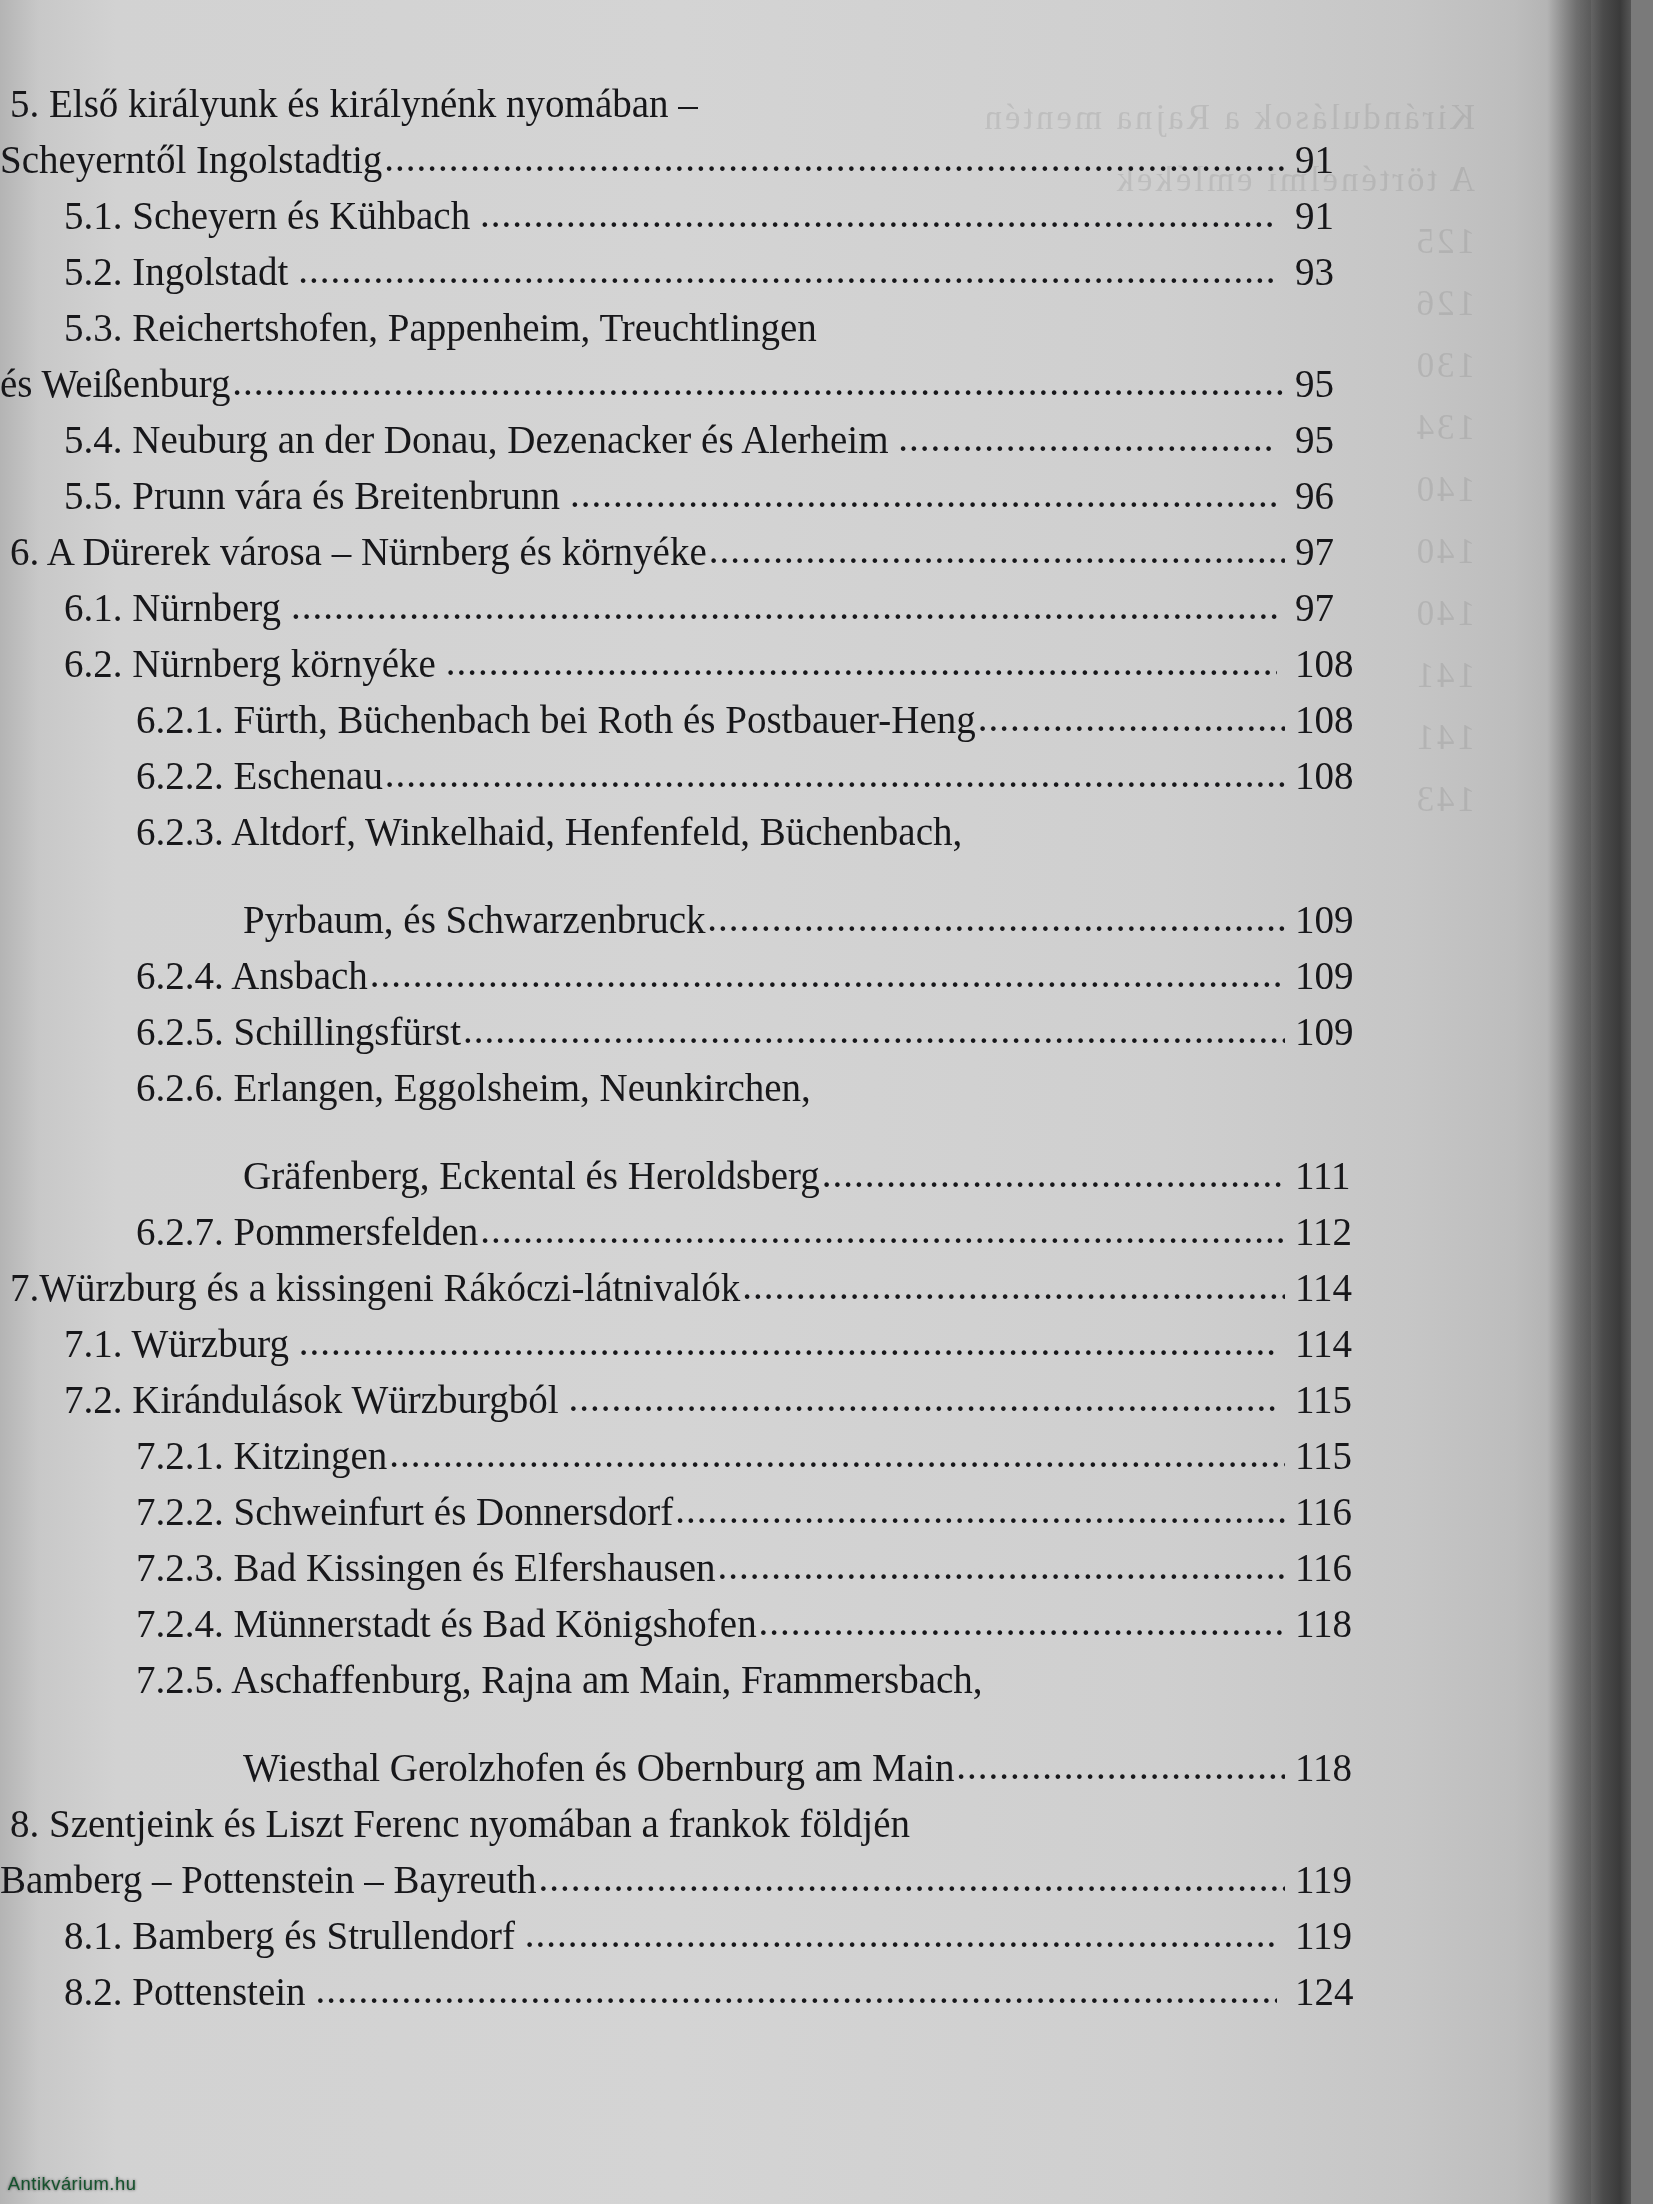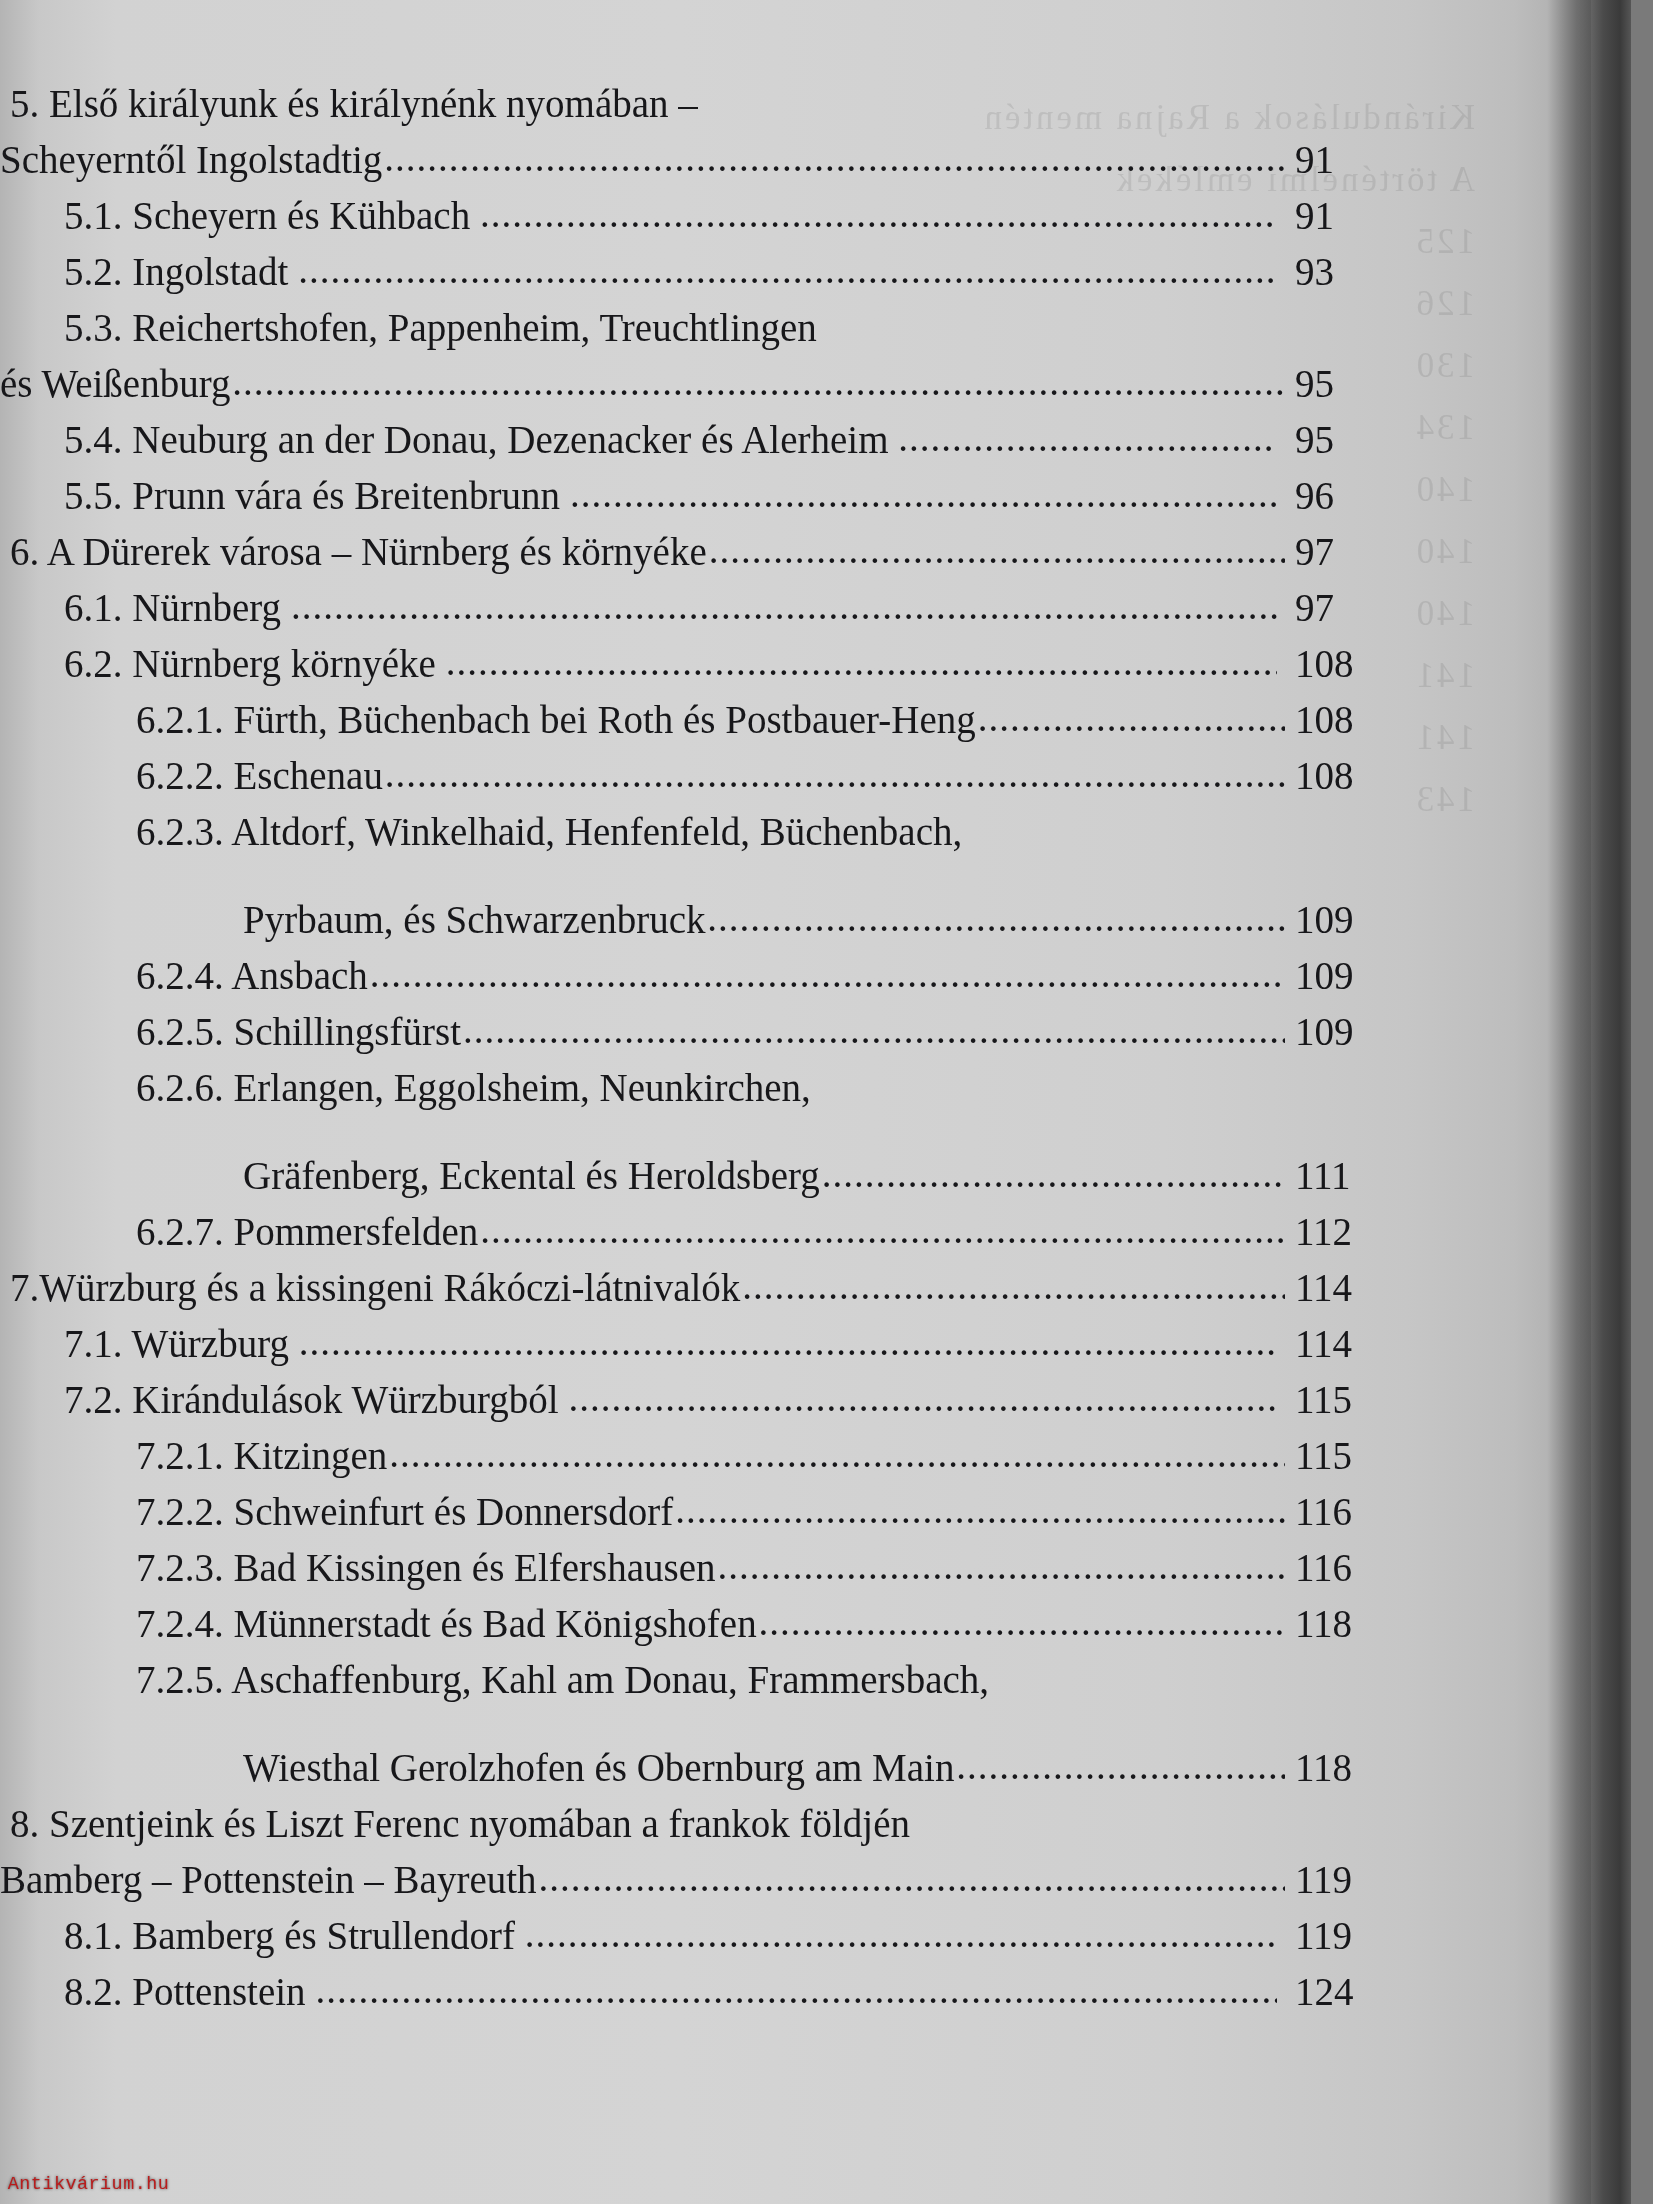--- a/index.html
+++ b/index.html
@@ -120,23 +120,23 @@
   .lv1 { padding-left: 64px; gap: 8px; }
   .lv1b { }
   .lv2 { padding-left: 136px; }
   .lv2b { padding-left: 243px; margin-top: 32px; }
 
   
   #watermark {
     position: absolute;
     left: 7.8px;
     bottom: 9.7px;
-    font-family: Liberation Mono, monospace;
+    font-family: Liberation Sans, sans-serif;
     font-size: 18.4px;
-    color: #b91c1c;
+    color: #14532d;
     text-shadow: 0 0 2.9px rgba(0,0,0,0.65);
     letter-spacing: 0.5px;
   }
 </style>
 </head>
 <body>
 
 <div id="page">
   <div id="paper"></div>
 
@@ -277,21 +277,21 @@
         <span class="label">7.2.3. Bad Kissingen és Elfershausen</span>
         <span class="leader">........................................................................................................................................................................................................</span>
         <span class="page">116</span>
       </div>
       <div class="row lv2">
         <span class="label">7.2.4. Münnerstadt és Bad Königshofen</span>
         <span class="leader">........................................................................................................................................................................................................</span>
         <span class="page">118</span>
       </div>
       <div class="row lv2 nopage">
-        <span class="label">7.2.5. Aschaffenburg, Kahl am Donau, Frammersbach,</span>
+        <span class="label">7.2.5. Aschaffenburg, Rajna am Main, Frammersbach,</span>
       </div>
       <div class="row lv2b">
         <span class="label">Wiesthal Gerolzhofen és Obernburg am Main</span>
         <span class="leader">........................................................................................................................................................................................................</span>
         <span class="page">118</span>
       </div>
       <div class="row lv0 nopage">
         <span class="label">8. Szentjeink és Liszt Ferenc nyomában a frankok földjén</span>
       </div>
       <div class="row lv0b">

